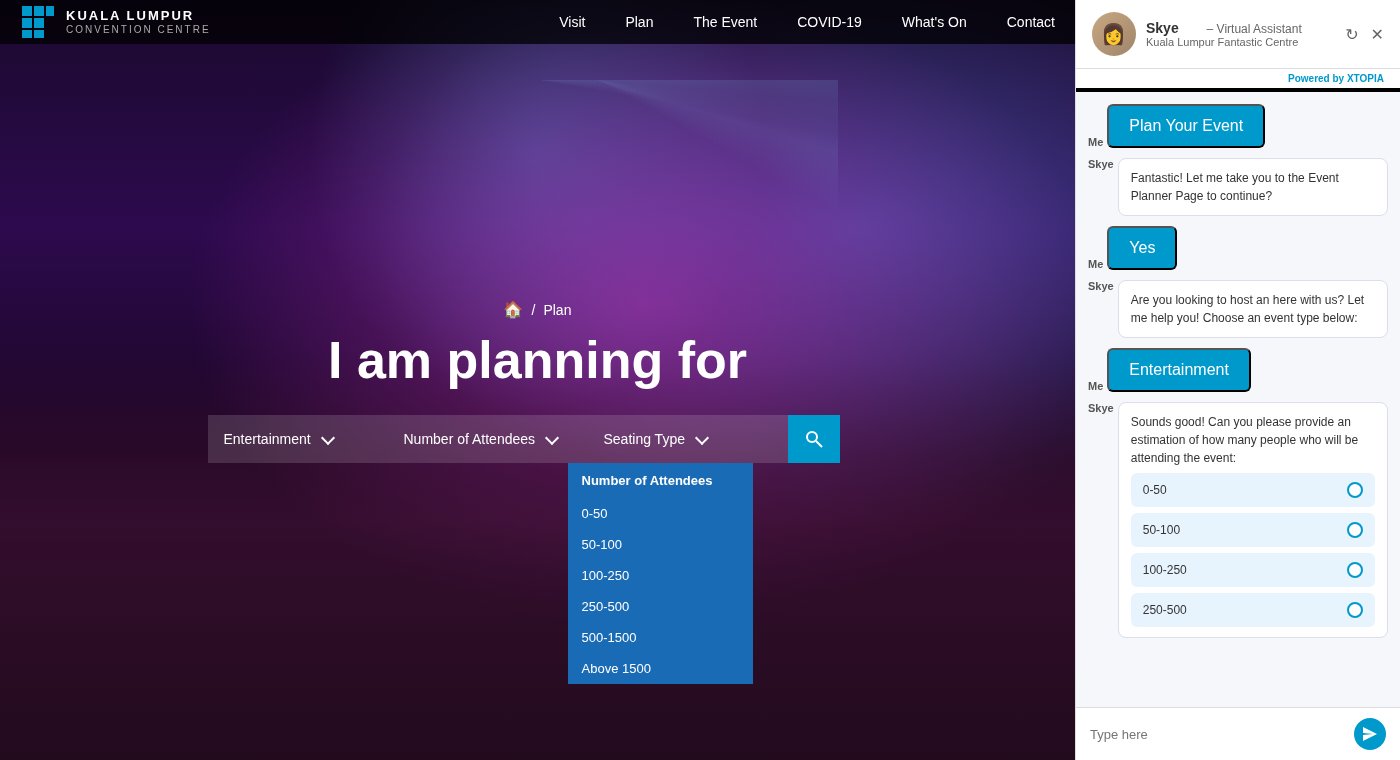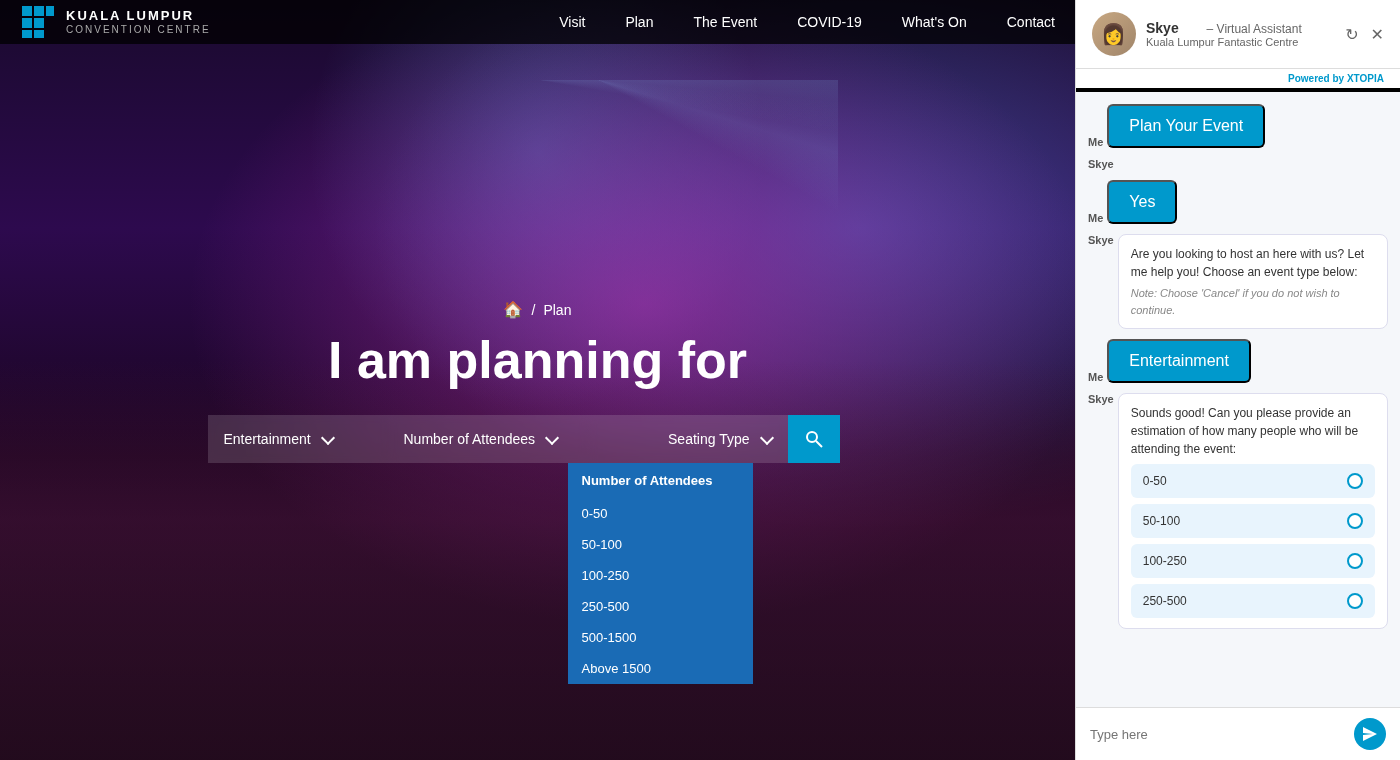--- a/index.html
+++ b/index.html
@@ -165,21 +165,20 @@
       min-width: 180px;
       backdrop-filter: blur(4px);
     }
 
     .dropdown-btn.attendees {
       min-width: 200px;
     }
 
     .dropdown-btn.seating {
       min-width: 200px;
-      justify-content: flex-end;
     }
 
     .search-icon-btn {
       background: #0099cc;
       width: 52px;
       height: 48px;
       display: flex;
       align-items: center;
       justify-content: center;
       cursor: pointer;
@@ -511,32 +510,32 @@
 
   <div class="chat-messages">
 
     <div class="msg-row me">
       <div class="msg-sender">Me</div>
       <button class="msg-bubble me-btn">Plan Your Event</button>
     </div>
 
     <div class="msg-row">
       <div class="msg-sender">Skye</div>
+      <div class="msg-bubble skye">Fantastic! Let me take you to the Event Planner Page to continue?</div>
     </div>
 
     <div class="msg-row me">
       <div class="msg-sender">Me</div>
       <button class="msg-bubble me-btn">Yes</button>
     </div>
 
     <div class="msg-row">
       <div class="msg-sender">Skye</div>
       <div class="msg-bubble skye">
         <span>Are you looking to host an here with us? Let me help you! Choose an event type below:</span>
-        <div class="msg-note">Note: Choose 'Cancel' if you do not wish to continue.</div>
       </div>
     </div>
 
     <div class="msg-row me">
       <div class="msg-sender">Me</div>
       <button class="msg-bubble me-btn">Entertainment</button>
     </div>
 
     <div class="msg-row">
       <div class="msg-sender">Skye</div>

